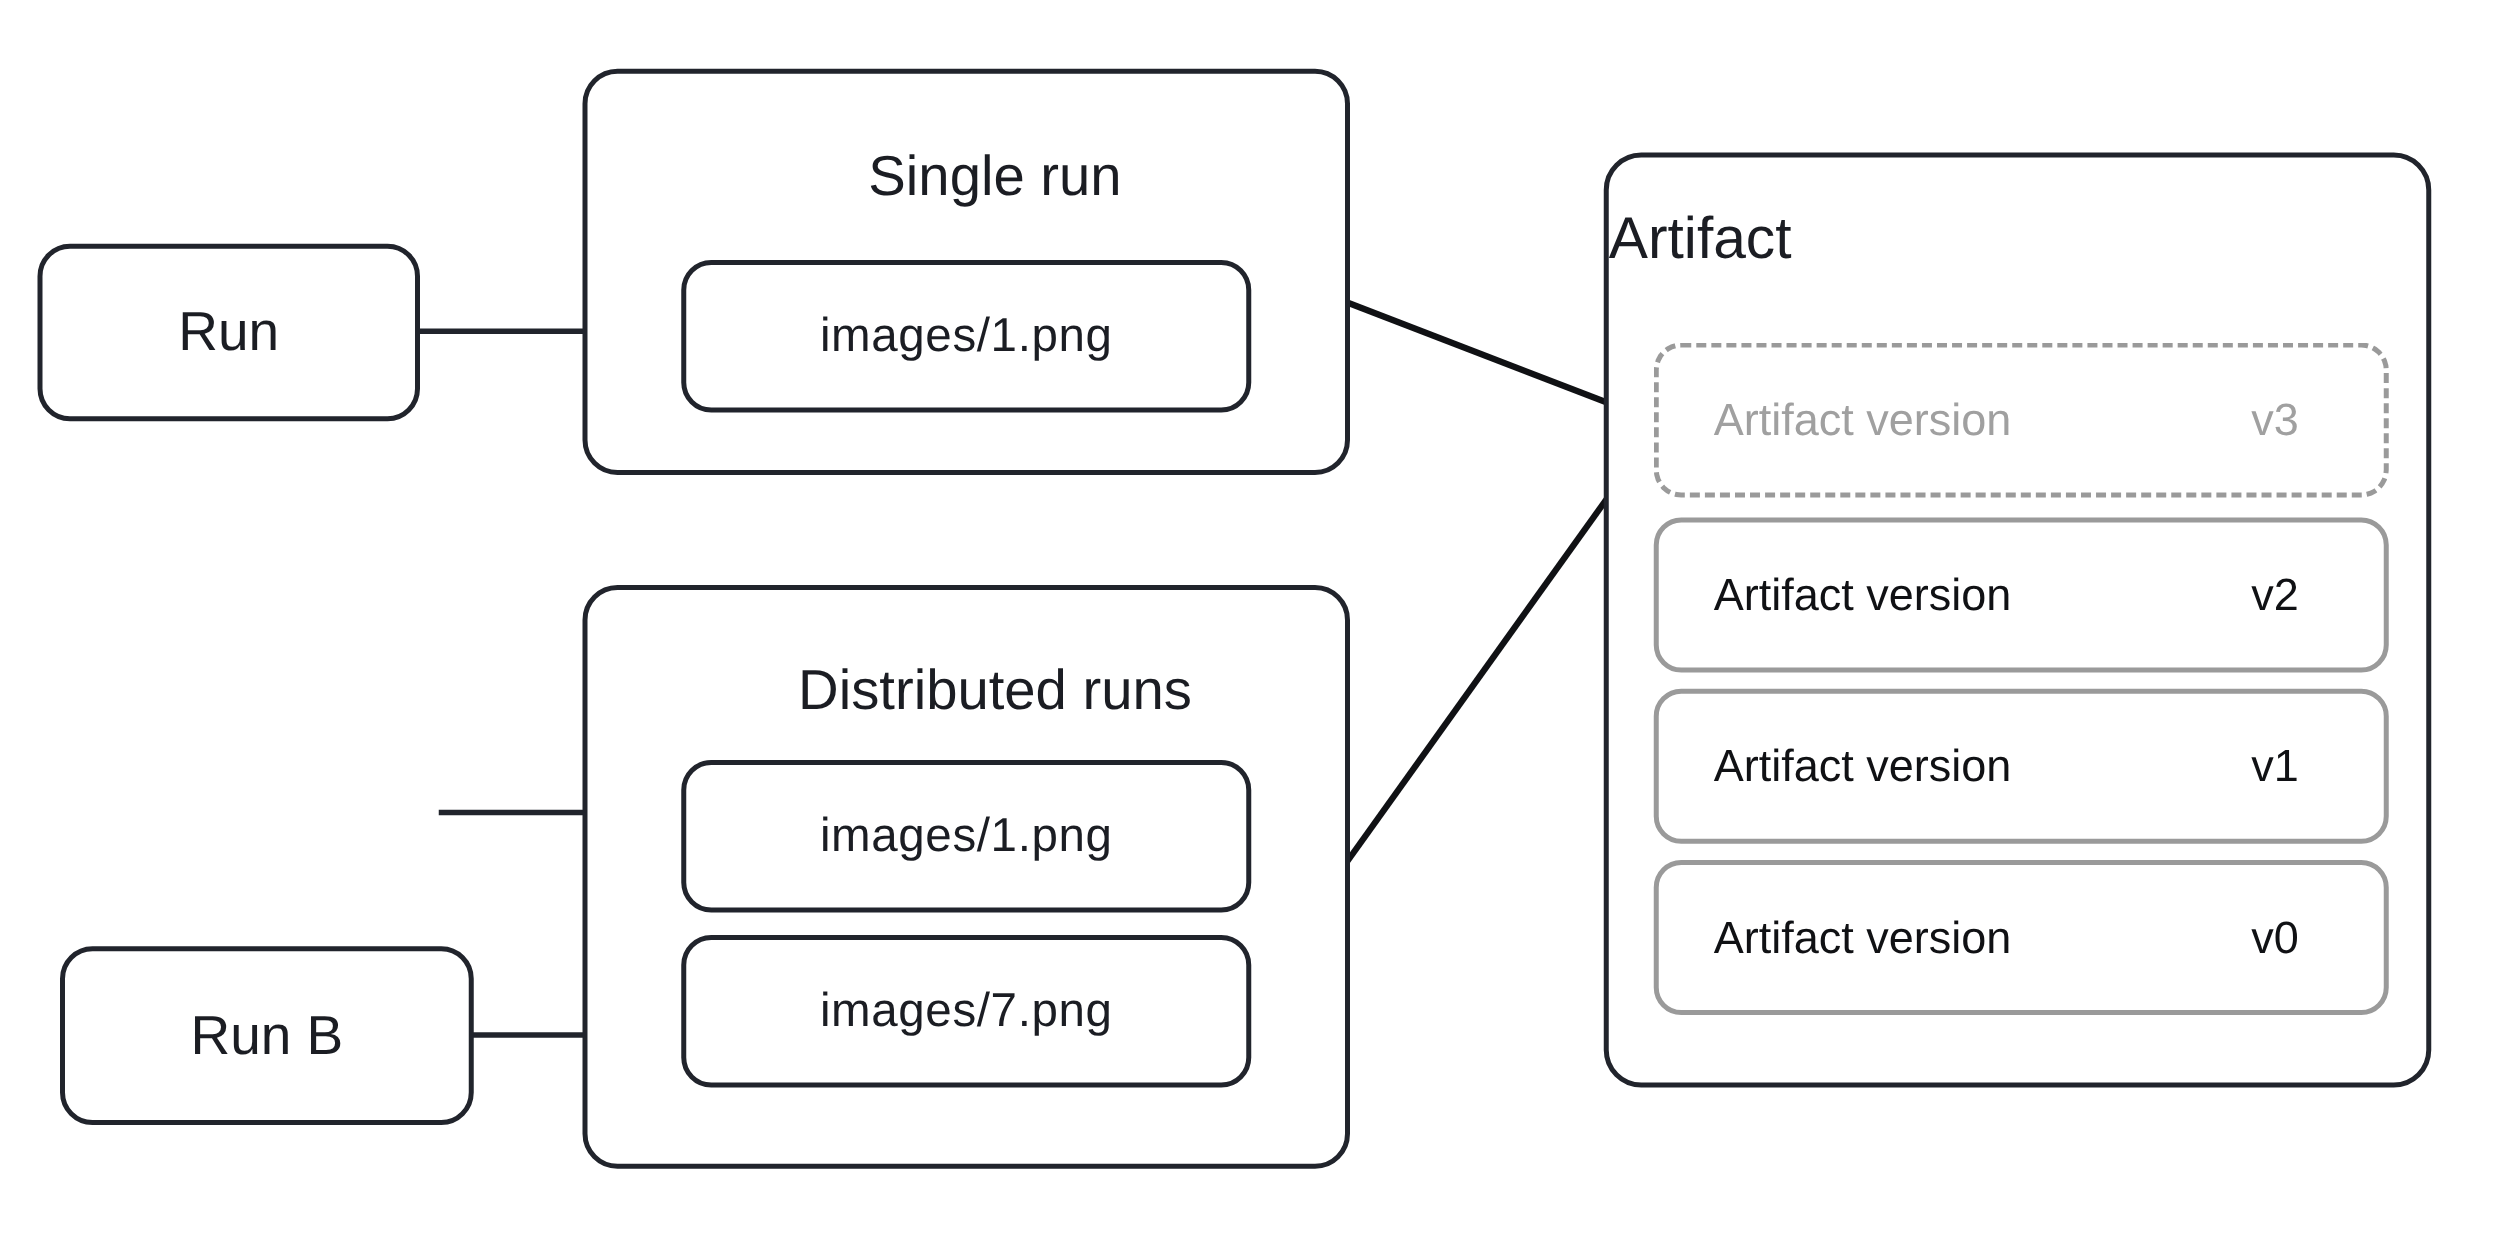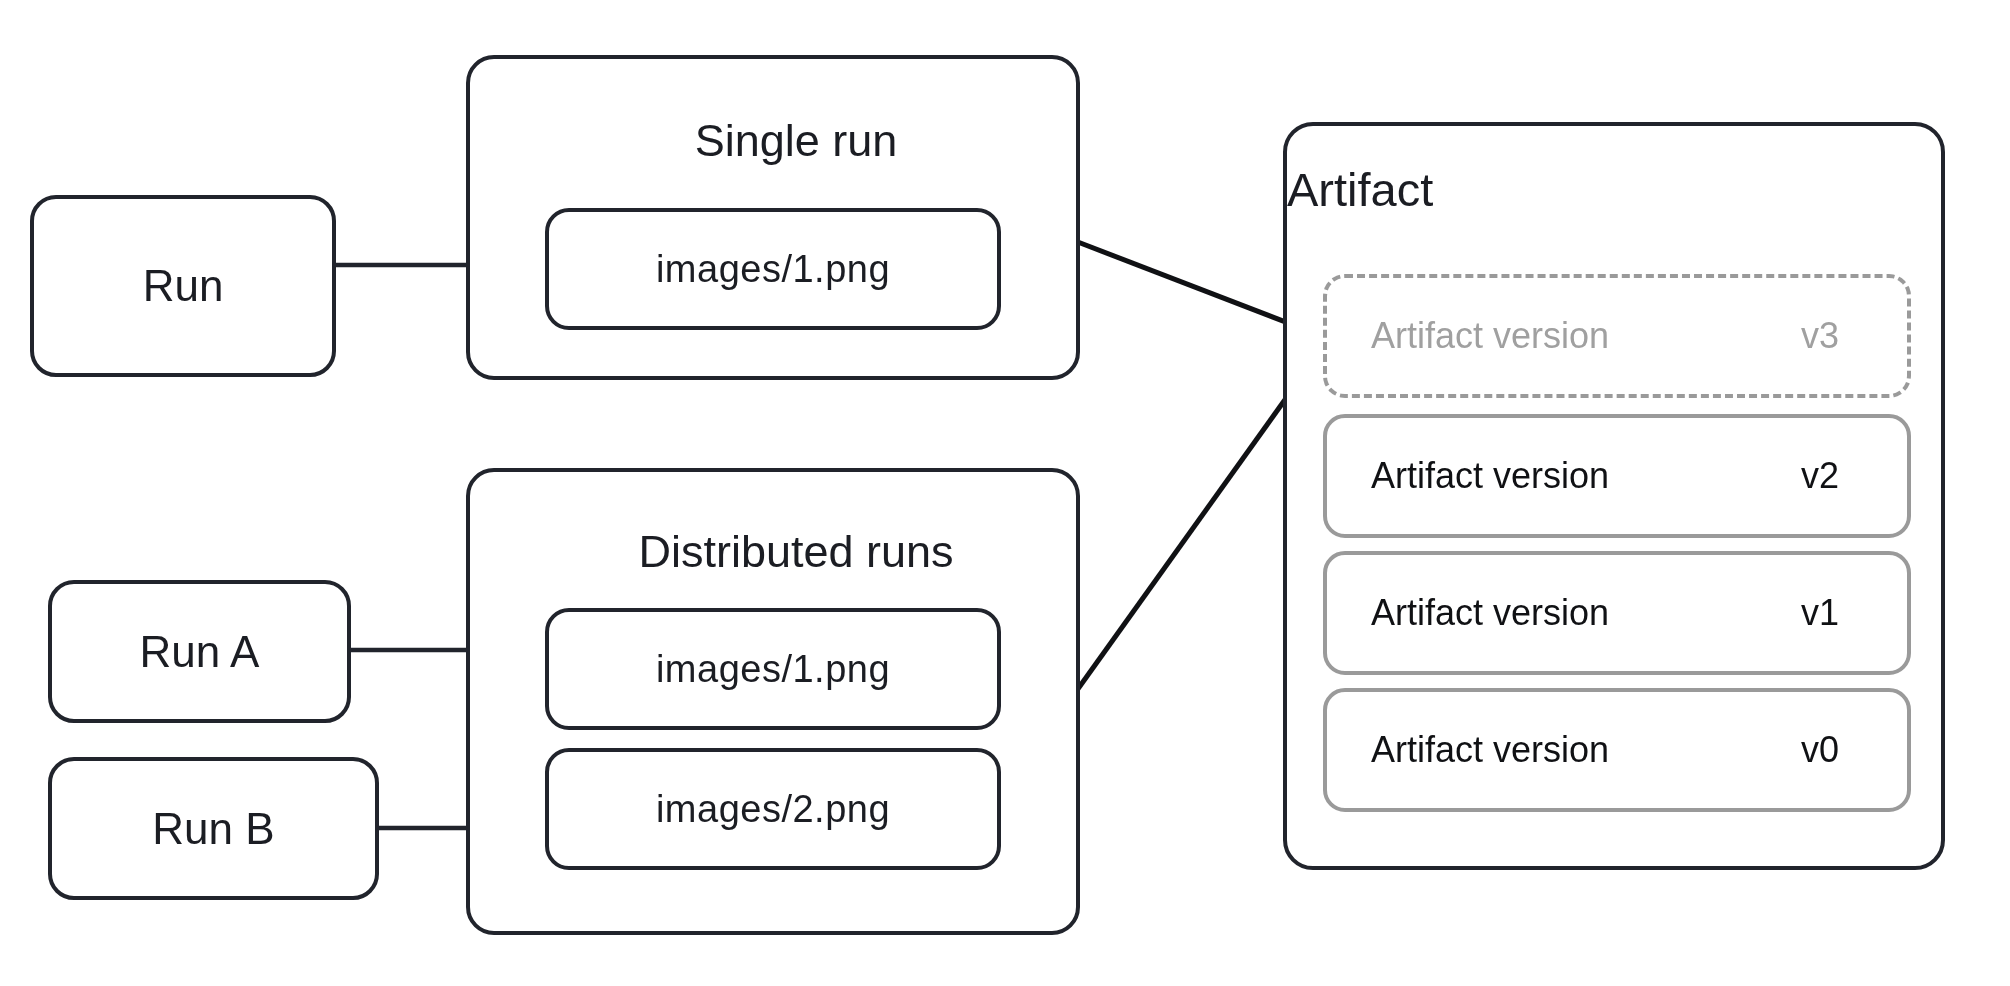--- a/index.html
+++ b/index.html
@@ -142,27 +142,24 @@
 
     <line x1="351" y1="650" x2="544" y2="650" stroke="#21242c" stroke-width="4.5" marker-end="url(#arrowOpen)"></line>
 
     <line x1="351" y1="828" x2="544" y2="828" stroke="#21242c" stroke-width="4.5" marker-end="url(#arrowOpen)"></line>
 
     <line x1="1070" y1="239" x2="1322" y2="336" stroke="#101114" stroke-width="5" marker-end="url(#arrowOpenBig)"></line>
 
     <line x1="1070" y1="700" x2="1322" y2="348" stroke="#101114" stroke-width="5" marker-end="url(#arrowOpenBig)"></line>
   </svg>
 
-  <div class="node run-pill" style="left:30px; top:195px; width:306px; height:182px;">
+  <div class="node run-pill" style="left:30px; top:195px; width:306px; height:142px;">
     <span>Run</span>
   </div>
 
-  <div class="node run-pill" style="left:48px; top:580px; width:303px; height:143px;">
-    <span>Run A</span>
-  </div>
 
   <div class="node run-pill" style="left:48px; top:757px; width:331px; height:143px;">
     <span>Run B</span>
   </div>
 
   <div class="node group-box" style="left:466px; top:55px; width:614px; height:325px;">
     <div class="group-title" style="top:56px;">Single run</div>
   </div>
 
   <div class="node file-pill" style="left:545px; top:208px; width:456px; height:122px;">
@@ -171,21 +168,21 @@
 
   <div class="node group-box" style="left:466px; top:468px; width:614px; height:467px;">
     <div class="group-title" style="top:54px;">Distributed runs</div>
   </div>
 
   <div class="node file-pill" style="left:545px; top:608px; width:456px; height:122px;">
     <span>images/1.png</span>
   </div>
 
   <div class="node file-pill" style="left:545px; top:748px; width:456px; height:122px;">
-    <span>images/2.png</span>
+    <span>images/7.png</span>
   </div>
 
   <div class="node artifact-box" style="left:1283px; top:122px; width:662px; height:748px;">
 
     <div class="artifact-title" style="top:36px;">Artifact</div>
 
     <div class="version-row dashed" style="left:36px; top:148px; width:588px; height:124px;">
       <span class="version-label tone-muted">Artifact version</span>
       <span class="version-tag tone-muted">v3</span>
     </div>

